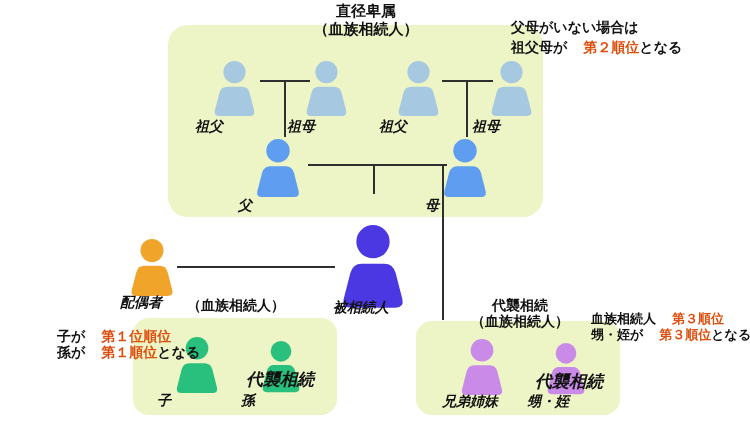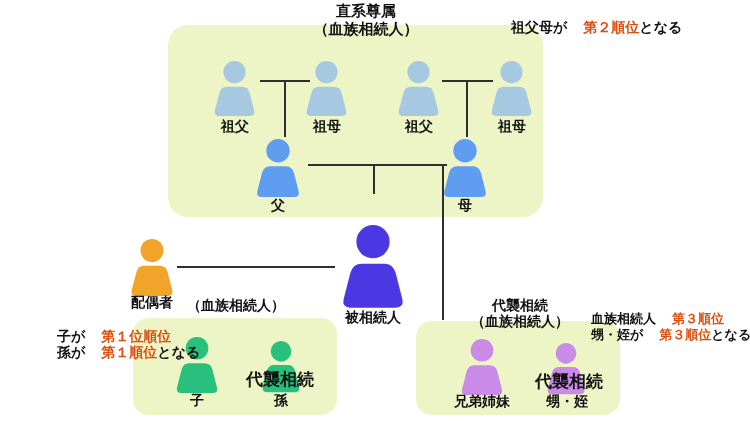--- a/index.html
+++ b/index.html
@@ -8,22 +8,22 @@
     font-family:"Liberation Sans","DejaVu Sans",sans-serif;
     color:var(--text,#111);
   }
   .zone{
     position:absolute;background:var(--box-bg,#edf4c6);border-radius:16px;
   }
   .line{position:absolute;background:var(--line,#2f2f2f);}
   .person{position:absolute;}
   .person svg{width:100%;height:100%;fill:currentColor;display:block;}
   .p-label{
-    position:absolute;text-align:center;font-weight:bold;font-size:14px;
-    color:var(--text,#111);white-space:nowrap;line-height:1.1;
+    position:absolute;text-align:left;font-weight:bold;font-size:14px;
+    color:var(--text,#111);white-space:nowrap;line-height:1.1;font-style:italic;
   }
   .p-label.small{font-size:17px;}
   .group-title{
     position:absolute;text-align:center;font-weight:bold;font-size:15px;
     line-height:18px;color:var(--text,#111);white-space:nowrap;
   }
   .group-title.bottom{font-size:14px;line-height:16px;}
   .note{position:absolute;font-weight:bold;white-space:nowrap;color:var(--text,#111);}
   .note .accent{color:var(--accent,#dd4f0e);margin-left:16px;}
   .note-gp{left:511px;top:18px;font-size:14px;line-height:19.5px;}
@@ -57,21 +57,21 @@
   <div class="line" style="left:260px;top:80px;width:50px;height:2px;"></div>
   <div class="line" style="left:284px;top:80px;width:2px;height:57px;"></div>
   <div class="line" style="left:442px;top:80px;width:51px;height:2px;"></div>
   <div class="line" style="left:466px;top:80px;width:2px;height:57px;"></div>
   <div class="line" style="left:308px;top:164px;width:139px;height:2px;"></div>
   <div class="line" style="left:373px;top:164px;width:2px;height:30px;"></div>
   <div class="line" style="left:442px;top:164px;width:2px;height:156px;"></div>
   <div class="line" style="left:177px;top:266px;width:158px;height:2px;"></div>
 
   <div class="group-title" style="left:266px;top:2px;width:200px;">
-    <div>直系尊属</div>
+    <div>直径卑属</div>
     <div>（血族相続人）</div>
   </div>
   <div class="group-title bottom" style="left:136px;top:297px;width:200px;">
     <div>（血族相続人）</div>
   </div>
   <div class="group-title bottom" style="left:420px;top:297px;width:200px;">
     <div>代襲相続</div>
     <div>（血族相続人）</div>
   </div>
 
@@ -111,28 +111,28 @@
       </svg>
     </div>
   <div class="p-label" style="left:238px;top:198px;width:80px;">父</div>
   <div class="p-label" style="left:425px;top:198px;width:80px;">母</div>
 
   <div class="person c-orange" style="left:127px;top:239px;width:50px;height:58px;">
       <svg>
         <use href="#person-shape"></use>
       </svg>
     </div>
-  <div class="p-label" style="left:112px;top:295px;width:80px;">配偶者</div>
+  <div class="p-label" style="left:120px;top:295px;width:80px;">配偶者</div>
 
   <div class="person c-violet" style="left:339px;top:225px;width:68px;height:84px;">
       <svg>
         <use href="#person-shape"></use>
       </svg>
     </div>
-  <div class="p-label" style="left:333px;top:310px;width:80px;">被相続人</div>
+  <div class="p-label" style="left:333px;top:300px;width:80px;">被相続人</div>
 
   <div class="person c-green" style="left:174px;top:337px;width:46px;height:57px;">
       <svg>
         <use href="#person-shape"></use>
       </svg>
     </div>
   <div class="person c-green" style="left:260px;top:341px;width:42px;height:52px;">
       <svg>
         <use href="#person-shape"></use>
       </svg>
@@ -149,20 +149,21 @@
   <div class="person c-purple" style="left:545px;top:343px;width:42px;height:52px;">
       <svg>
         <use href="#person-shape"></use>
       </svg>
     </div>
   <div class="p-label small" style="left:535px;top:373px;width:64px;">代襲相続</div>
   <div class="p-label" style="left:442px;top:394px;width:80px;">兄弟姉妹</div>
   <div class="p-label" style="left:527px;top:394px;width:80px;">甥・姪</div>
 
   <div class="note note-gp">
+      <div class="note-line"><span>父母がいない場合は</span></div>
       <div class="note-line"><span>祖父母が</span><span class="accent">第２順位</span><span>となる</span></div>
     </div>
   <div class="note note-ch">
       <div class="note-line"><span>子が</span><span class="accent">第１位順位</span></div>
       <div class="note-line"><span>孫が</span><span class="accent">第１順位</span><span>となる</span></div>
     </div>
   <div class="note note-sb">
       <div class="note-line"><span>血族相続人</span><span class="accent">第３順位</span></div>
       <div class="note-line"><span>甥・姪が</span><span class="accent">第３順位</span><span>となる</span></div>
     </div>

